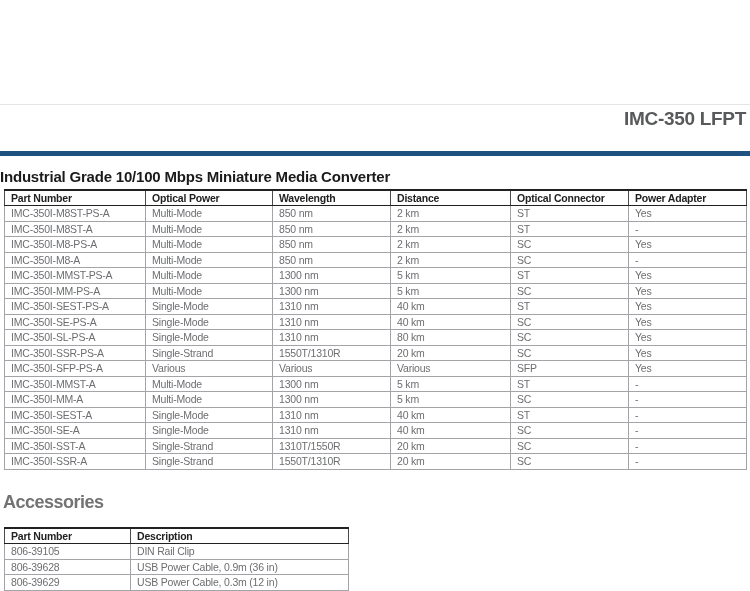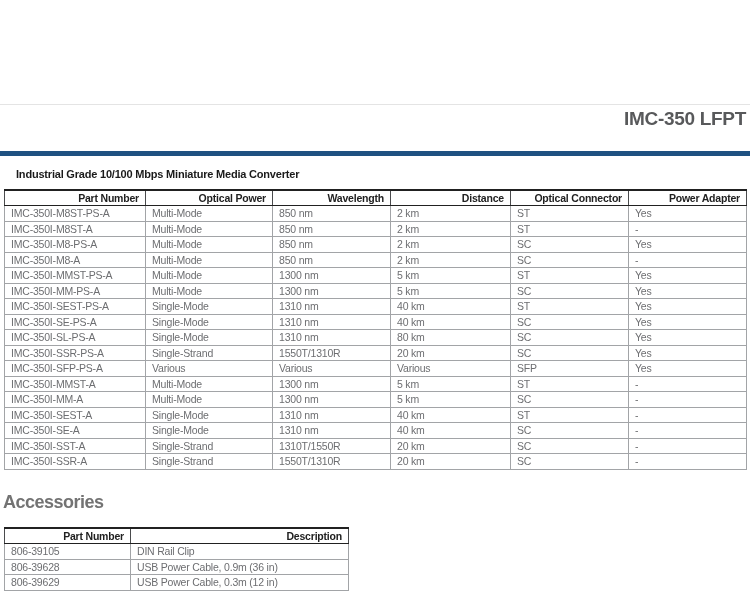--- a/index.html
+++ b/index.html
@@ -11,35 +11,35 @@
   }
   .page{position:absolute;inset:0;}
   .top-rule{position:absolute;top:104px;left:0;width:750px;height:1px;background:#e4e4e4;}
   .product-title{
     position:absolute;top:108px;right:4px;
     font-size:19px;font-weight:bold;color:#58595b;
     letter-spacing:-0.3px;white-space:nowrap;
   }
   .blue-rule{position:absolute;top:151px;left:0;width:750px;height:5px;background:#1f5181;}
   .section-title{
-    position:absolute;top:168px;left:16px;
-    font-size:11px;font-weight:bold;color:#1a1a1a;letter-spacing:-0.2px;white-space:nowrap;
+    position:absolute;top:168px;left:0;
+    font-size:15px;font-weight:bold;color:#1a1a1a;letter-spacing:-0.2px;white-space:nowrap;
   }
   table.spec-table{
     position:absolute;border-collapse:collapse;table-layout:fixed;
     background:#fff;
   }
   table.main-table{top:189px;left:4px;width:742px;}
   table.acc-table{top:527px;left:4px;width:344px;}
   .spec-table th{
     border:1px solid #4a4b4d;
     border-top:2px solid #212121;
     border-bottom:1.5px solid #212121;
     font-size:10.5px;font-weight:bold;color:#212121;
-    text-align:right;padding:1px 6px;height:12px;
+    text-align:left;padding:1px 6px;height:12px;
     white-space:nowrap;overflow:hidden;letter-spacing:-0.2px;
   }
   .spec-table td{
     border:1px solid #a2a4a7;
     font-size:10.5px;font-weight:normal;color:#6d6e71;
     text-align:left;padding:0 6px;height:14.5px;
     white-space:nowrap;overflow:hidden;letter-spacing:-0.2px;
   }
   .accessories-title{
     position:absolute;top:492px;left:3px;

